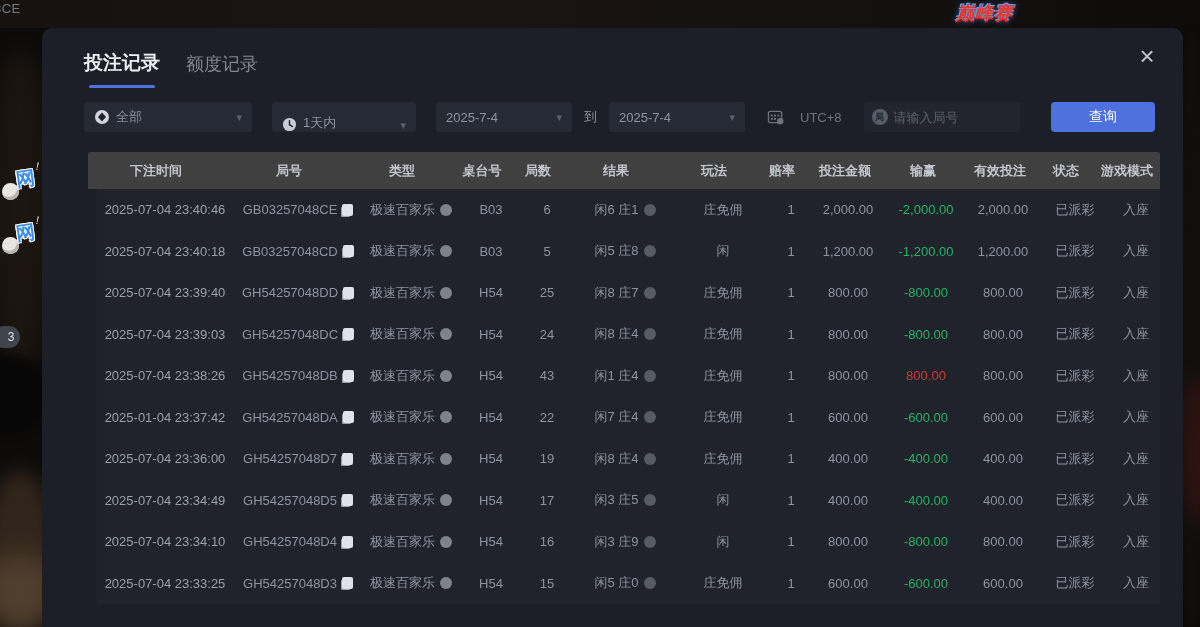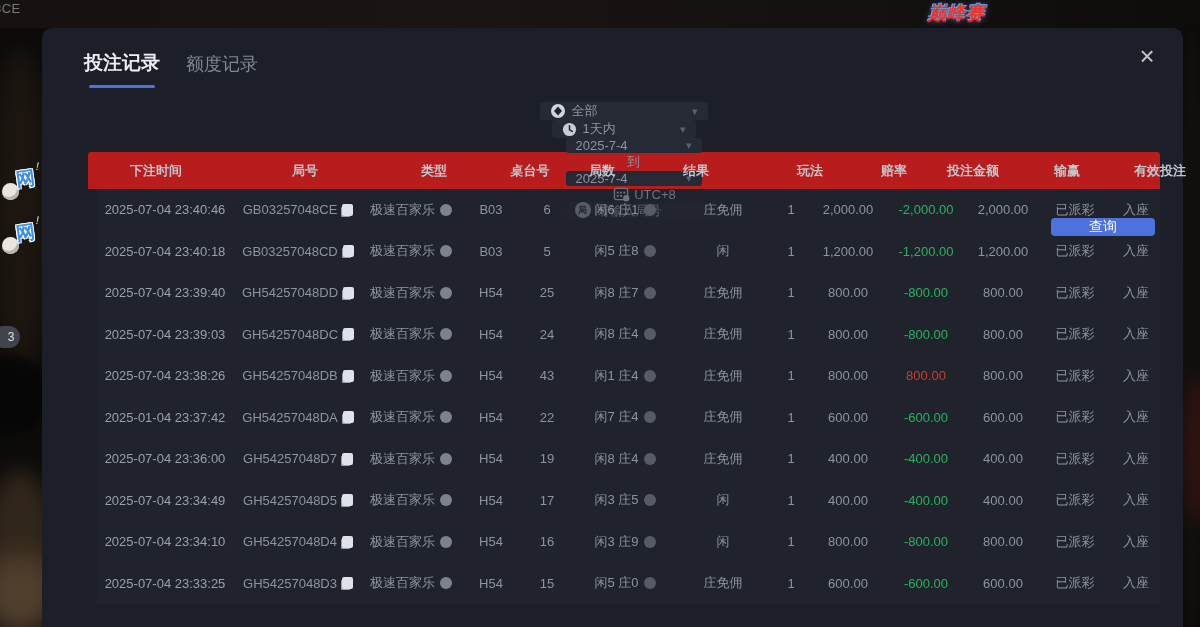--- a/index.html
+++ b/index.html
@@ -15,21 +15,21 @@
   .blob-topstrip { left:0; top:0; width:1200px; height:28px; border-radius:0;
     background:linear-gradient(90deg,#171210 0%,#1a1412 40%,#141110 70%,#0e0c0b 100%); filter:none; }
   .blob-left { left:-10px; top:50px; width:60px; height:330px; background:#231a13; opacity:.7; }
   .blob-wheel { left:-30px; top:355px; width:80px; height:80px; background:#060606; filter:blur(4px); opacity:.9; }
   .blob-wood { left:-15px; top:470px; width:70px; height:160px; background:#3b2d20; opacity:.8; }
   .blob-hand { left:-25px; top:555px; width:90px; height:80px; background:#6b543c; opacity:.55; filter:blur(14px); }
   .blob-right { left:1183px; top:375px; width:30px; height:150px; background:#3a1512; opacity:.8; }
   .blob-rightdark { left:1180px; top:28px; width:25px; height:600px; background:#12100f; filter:blur(3px); opacity:.9; }
 
   .bg-roundid { position:absolute; left:-6px; top:1px; font-size:13px; color:#75797f; letter-spacing:.5px; }
-  .bg-logo { position:absolute; left:928px; top:1px; font-size:18px; font-weight:bold; font-style:italic;
+  .bg-logo { position:absolute; left:956px; top:1px; font-size:18px; font-weight:bold; font-style:italic;
     color:#e8352b; letter-spacing:1px;
     text-shadow:-1px -1px 0 #5aa6e8, 1px -1px 0 #5aa6e8, -1px 1px 0 #7c1d1d, 1px 1px 0 #7c1d1d, 0 0 6px #3a6fd8; }
   .sticker { position:absolute; width:42px; height:44px; }
   .sticker .face { position:absolute; left:0; bottom:2px; width:17px; height:17px; border-radius:50%;
     background:#e9e6df; box-shadow:inset -2px -3px 0 #b9b5ac; }
   .sticker .word { position:absolute; left:14px; top:8px; font-size:19px; font-weight:bold; color:#3d8fe8;
     transform:rotate(-8deg);
     text-shadow:-1px -1px 0 #fff,1px -1px 0 #fff,-1px 1px 0 #fff,1px 1px 0 #fff; }
   .sticker .tick { position:absolute; left:34px; top:2px; font-size:11px; color:#dfe3e8; transform:rotate(12deg); }
   .badge3 { position:absolute; left:-8px; top:326px; width:28px; height:22px; border-radius:11px;
@@ -45,45 +45,45 @@
     color:#c2c5cc; font-size:26px; line-height:1; cursor:pointer; }
 
   .tabs { display:flex; align-items:flex-end; gap:26px; padding:22px 0 0 42px; }
   .tab { position:relative; cursor:pointer; padding-bottom:12px; }
   .tab-active { font-size:19px; font-weight:bold; color:#eceef2; }
   .tab-active .underline { position:absolute; left:50%; transform:translateX(-50%); bottom:0;
     width:66px; height:3px; border-radius:2px; }
   .tab-inactive { font-size:18px; color:#83888f; }
 
   
-  .filters { display:flex; align-items:center; margin:14px 0 0 42px; height:30px;flex-direction:column; }
+  .filters { display:flex; align-items:center; margin:14px 0 0 42px; height:30px; }
   .drop { height:30px; background:#262a34; border-radius:3px; display:flex; align-items:center;
     padding:0 10px; color:#8d93a0; font-size:13px; cursor:pointer; }
   .drop .caret { margin-left:auto; color:#596070; font-size:11px; }
   .d-cat { width:168px; margin-right:20px; }
-  .d-time { width:144px; margin-right:20px; }
+  .d-time { width:144px; margin-right:20px;align-items:flex-end; }
   .d-date { width:136px; }
   .to-label { color:#8d93a0; font-size:13px; margin:0 12px; }
-  .utc { display:flex; align-items:center; gap:4px; color:#6e737d; font-size:13px; margin-left:22px; }
+  .utc { display:flex; align-items:center; gap:16px; color:#6e737d; font-size:13px; margin-left:22px; }
   .search { width:156px; height:30px; background:#22252e; border-radius:3px; display:flex; align-items:center;
     padding:0 8px; margin-left:22px; }
   .search input { background:transparent; border:none; outline:none; color:#a3a3a3; font-size:13px;
     width:110px; margin-left:6px; font-family:inherit; }
   .search input::placeholder { color:#5b616c; }
   .ico-round { width:16px; height:16px; border-radius:50%; background:#565c68; color:#23262e;
     font-size:9px; font-weight:bold; display:flex; align-items:center; justify-content:center; flex:0 0 16px; }
   .query-btn { margin-left:auto; margin-right:28px; width:104px; height:30px; border:none; border-radius:4px;
     color:#fff; font-size:14px; cursor:pointer; font-family:inherit; }
 
   
   .table-wrap { margin:20px 0 0 46px; width:1072px; }
   .trow { display:grid;
     grid-template-columns:136px 130px 96px 64px 48px 108px 88px 48px 78px 78px 76px 56px 66px;
     align-items:center; }
-  .thead { height:37px; background:#b91c1c; border-radius:3px 3px 0 0;gap:16px; }
+  .thead { height:37px; background:#404040; border-radius:3px 3px 0 0; }
   .hcell { text-align:center; color:#c2c6ce; font-size:13px; font-weight:bold; }
   .tbody { background:#20232c;margin-left:9px; }
   .row { height:41.5px; }
   .cell { display:flex; align-items:center; justify-content:center; gap:5px;
     color:#8d93a0; font-size:13px; white-space:nowrap; }
   .cell-time { color:#99a0ab; }
   .num { justify-content:center; padding-right:12px; }
   .win-green { color:#27b261; }
   .win-red { color:#cf3b34; }
   .copy-ic { width:11px; height:12px; background:#dfe2e8; border-radius:2px; display:inline-block;

